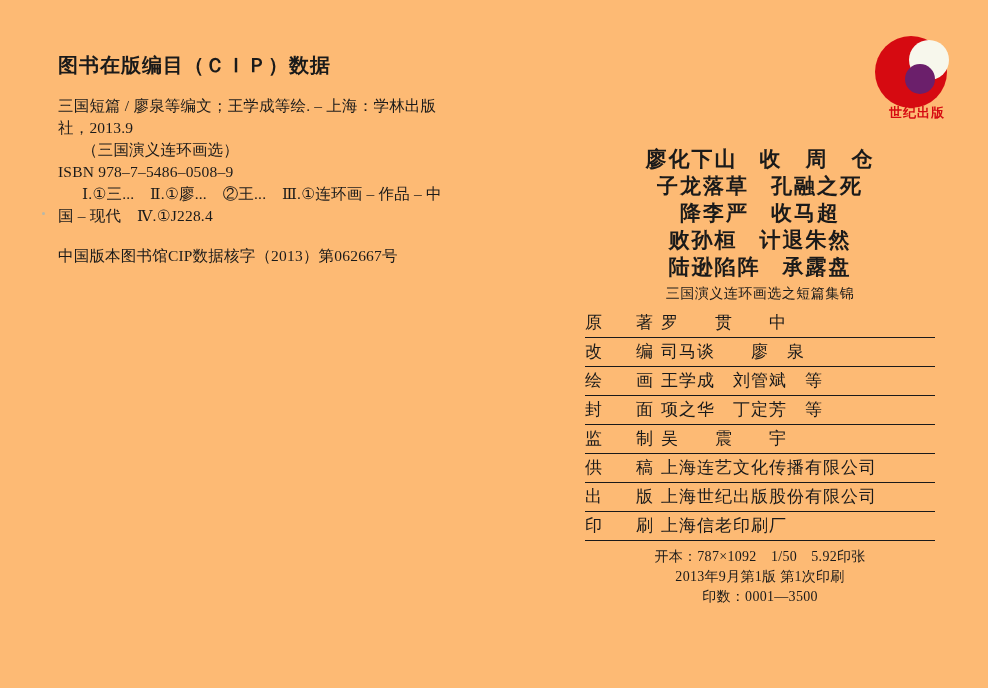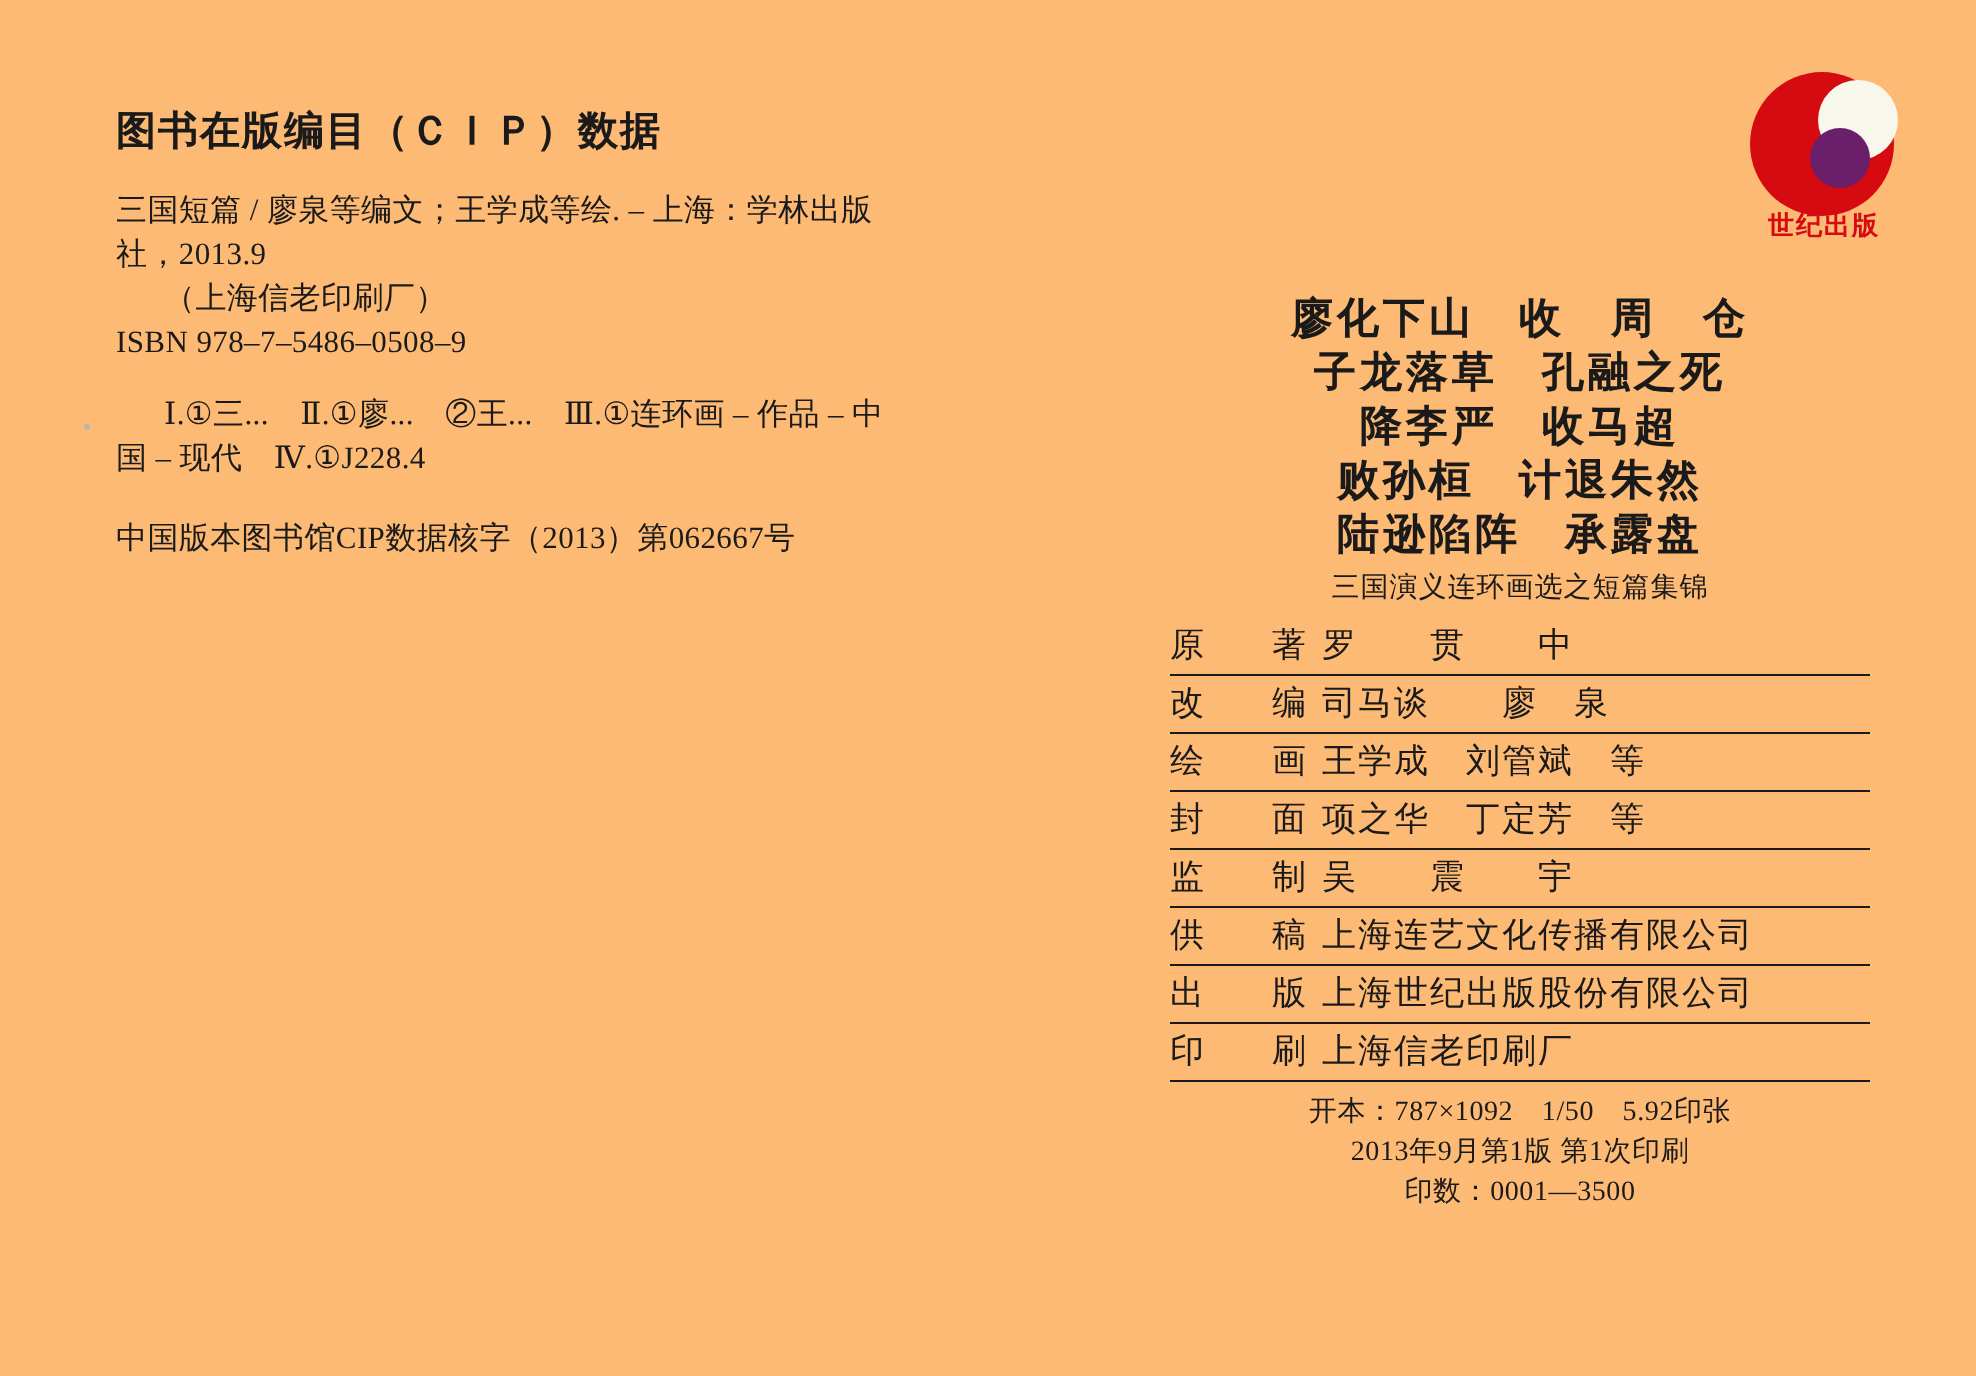--- a/index.html
+++ b/index.html
@@ -33,21 +33,21 @@
     font-weight: bold;
     letter-spacing: 1px;
     margin-bottom: 16px;
   }
   .cip-line {
     font-size: 15.5px;
     line-height: 22px;
     letter-spacing: 0.2px;
   }
   .cip-indent { text-indent: 24px; }
-  .cip-block3 { margin-top: 14px; }
+  .cip-block3 { }
   .cip-core { margin-top: 18px; text-indent: 0; }
 
   
   .stray-dot {
     position: absolute;
     left: 42px;
     top: 212px;
     width: 3px;
     height: 3px;
     border-radius: 50%;
@@ -86,24 +86,23 @@
   }
   .logo .inner {
     position: absolute;
     left: 30px; top: 28px;
     width: 30px; height: 30px;
     border-radius: 50%;
     background: #6b1f6b;
   }
   .logo .logo-text {
     position: absolute;
-    left: 2px;
+    left: 14px;
     top: 68px;
     width: 70px;
-    text-align: center;
     font-size: 13px;
     font-weight: bold;
     color: #d60a11;
     letter-spacing: 1px;
   }
 
   
   .titles {
     margin-top: 110px;
     text-align: center;
@@ -178,21 +177,21 @@
 </head>
 <body>
 
 <div class="page">
 
   <div class="cip">
     <div class="cip-title">图书在版编目（ＣＩＰ）数据</div>
 
     <div class="cip-line">三国短篇 / 廖泉等编文；王学成等绘. – 上海：学林出版</div>
     <div class="cip-line">社，2013.9</div>
-    <div class="cip-line cip-indent">（上海信老印刷厂）</div>
+    <div class="cip-line cip-indent">（三国演义连环画选）</div>
     <div class="cip-line">ISBN 978–7–5486–0508–9</div>
 
     <div class="cip-block3">
       <div class="cip-line cip-indent">Ⅰ.①三...　Ⅱ.①廖...　②王...　Ⅲ.①连环画 – 作品 – 中</div>
       <div class="cip-line">国 – 现代　Ⅳ.①J228.4</div>
     </div>
 
     <div class="cip-line cip-core">中国版本图书馆CIP数据核字（2013）第062667号</div>
   </div>
   <div class="stray-dot"></div>

